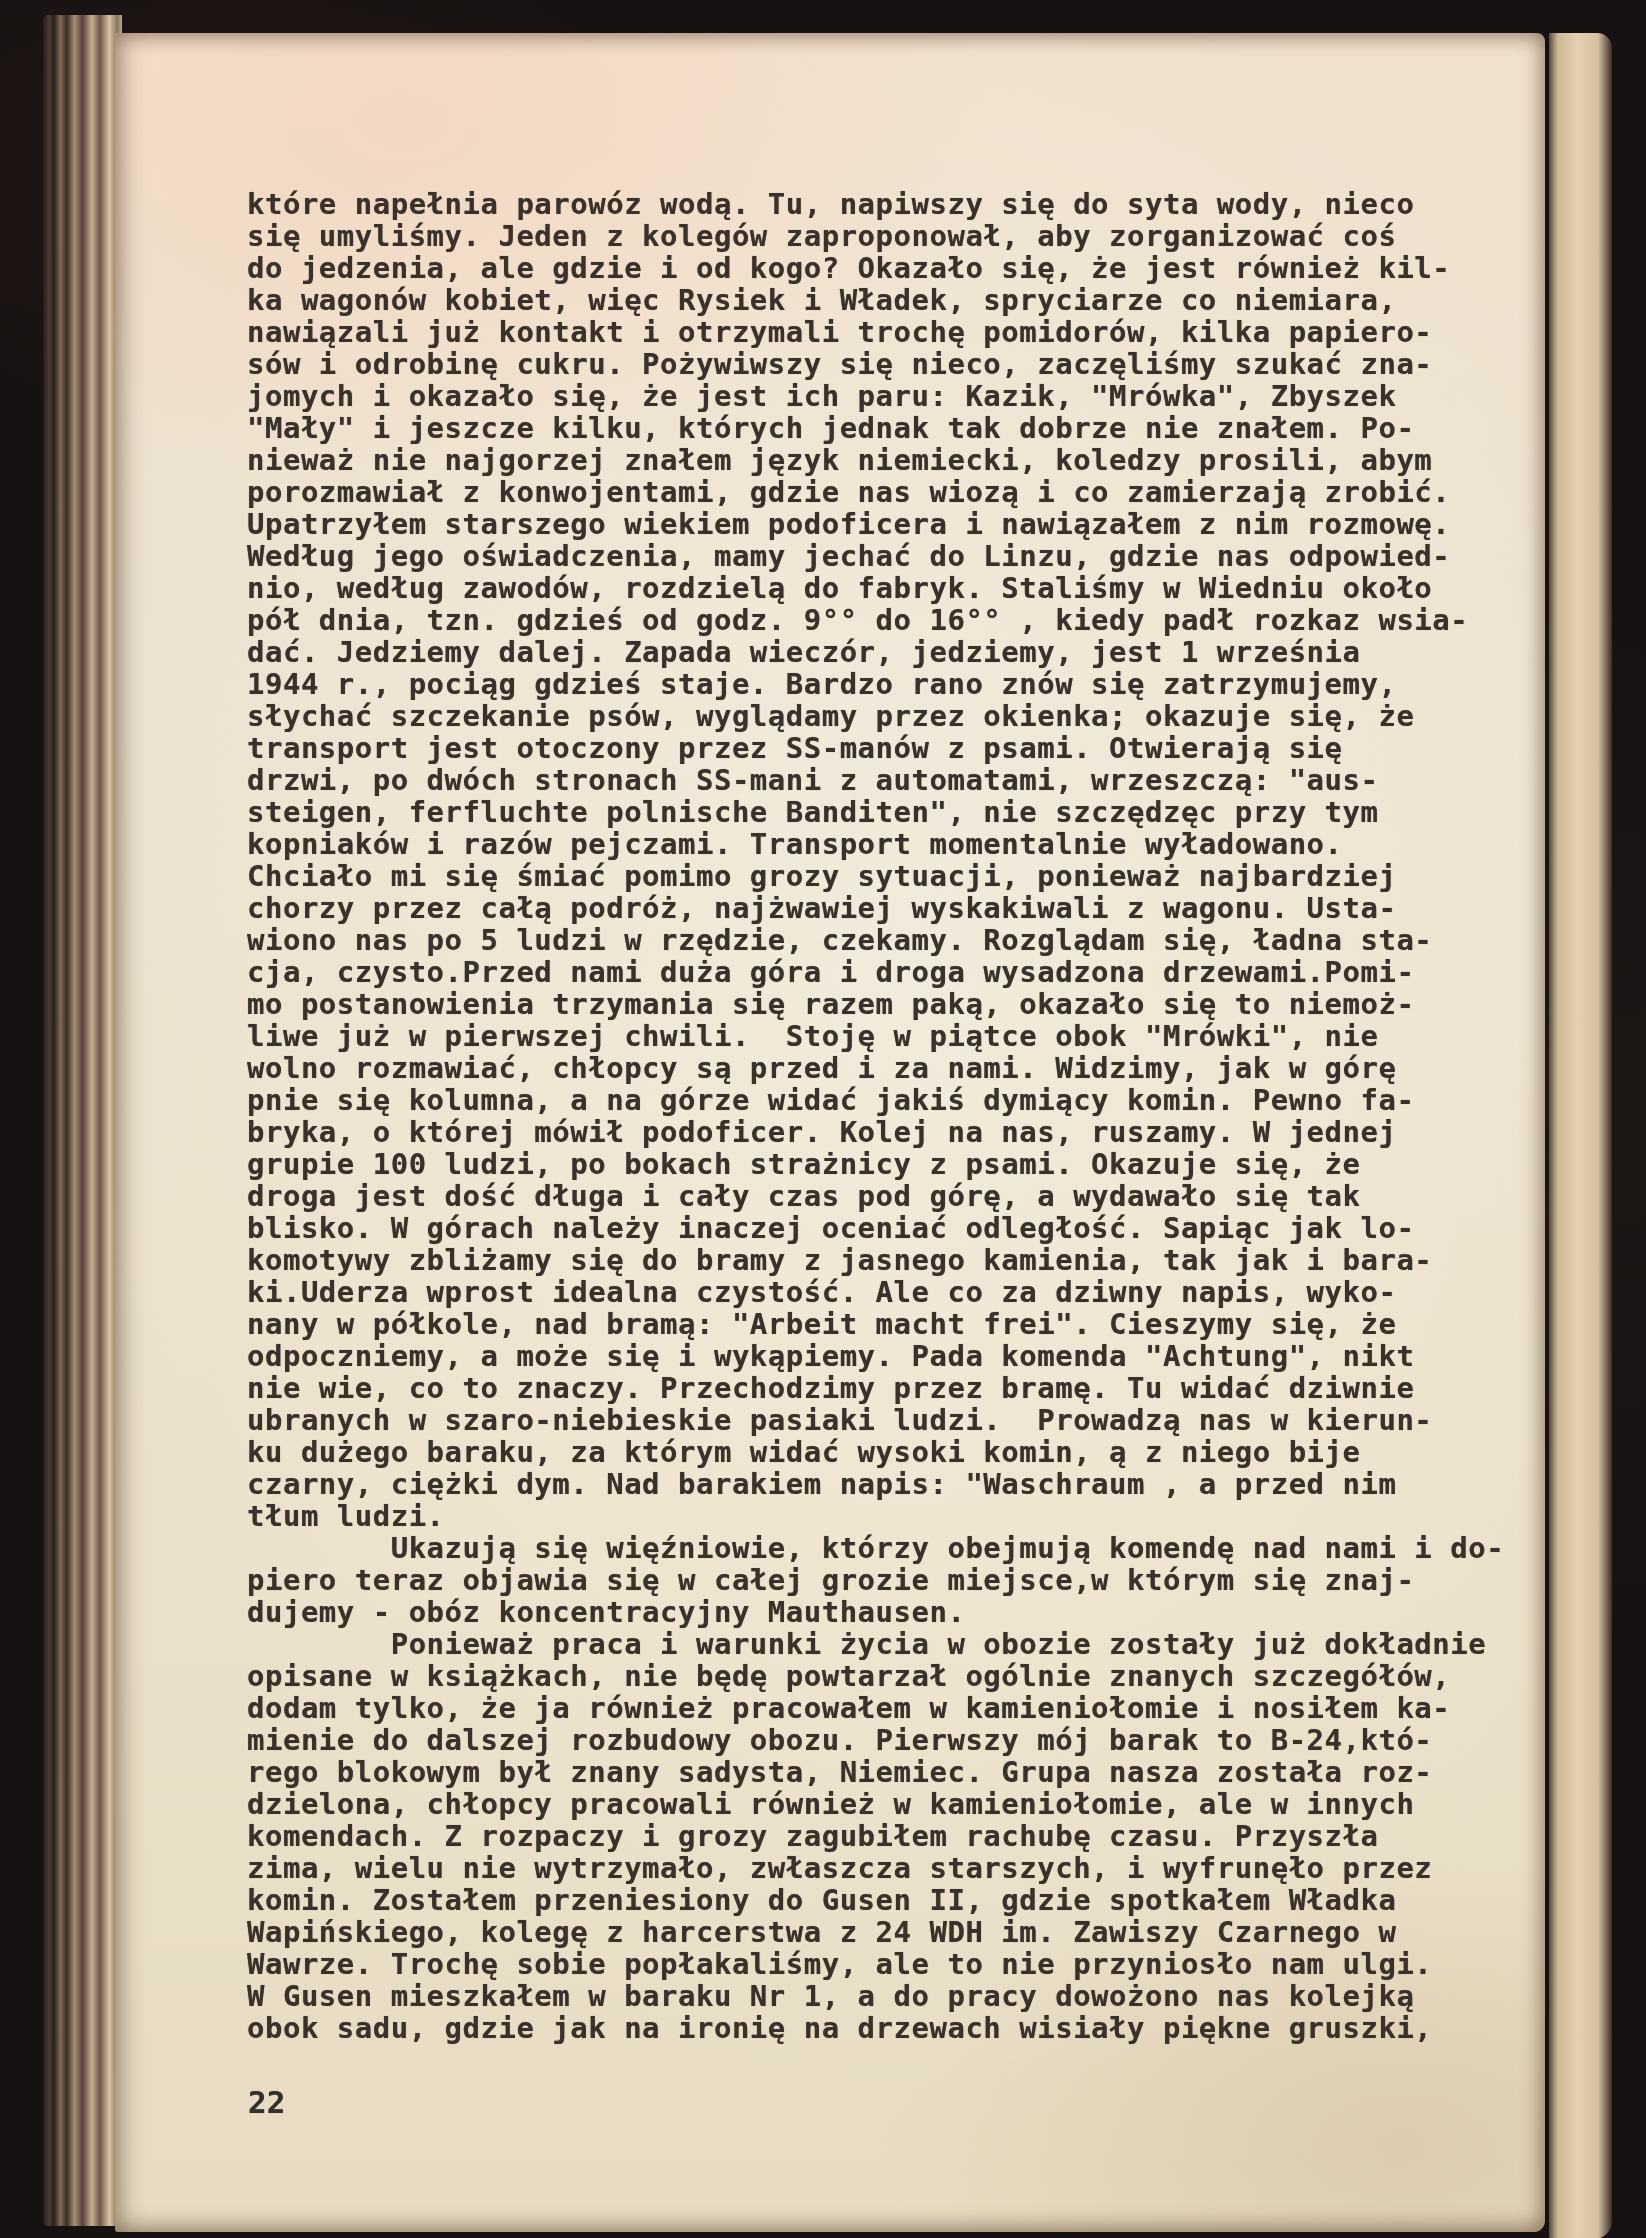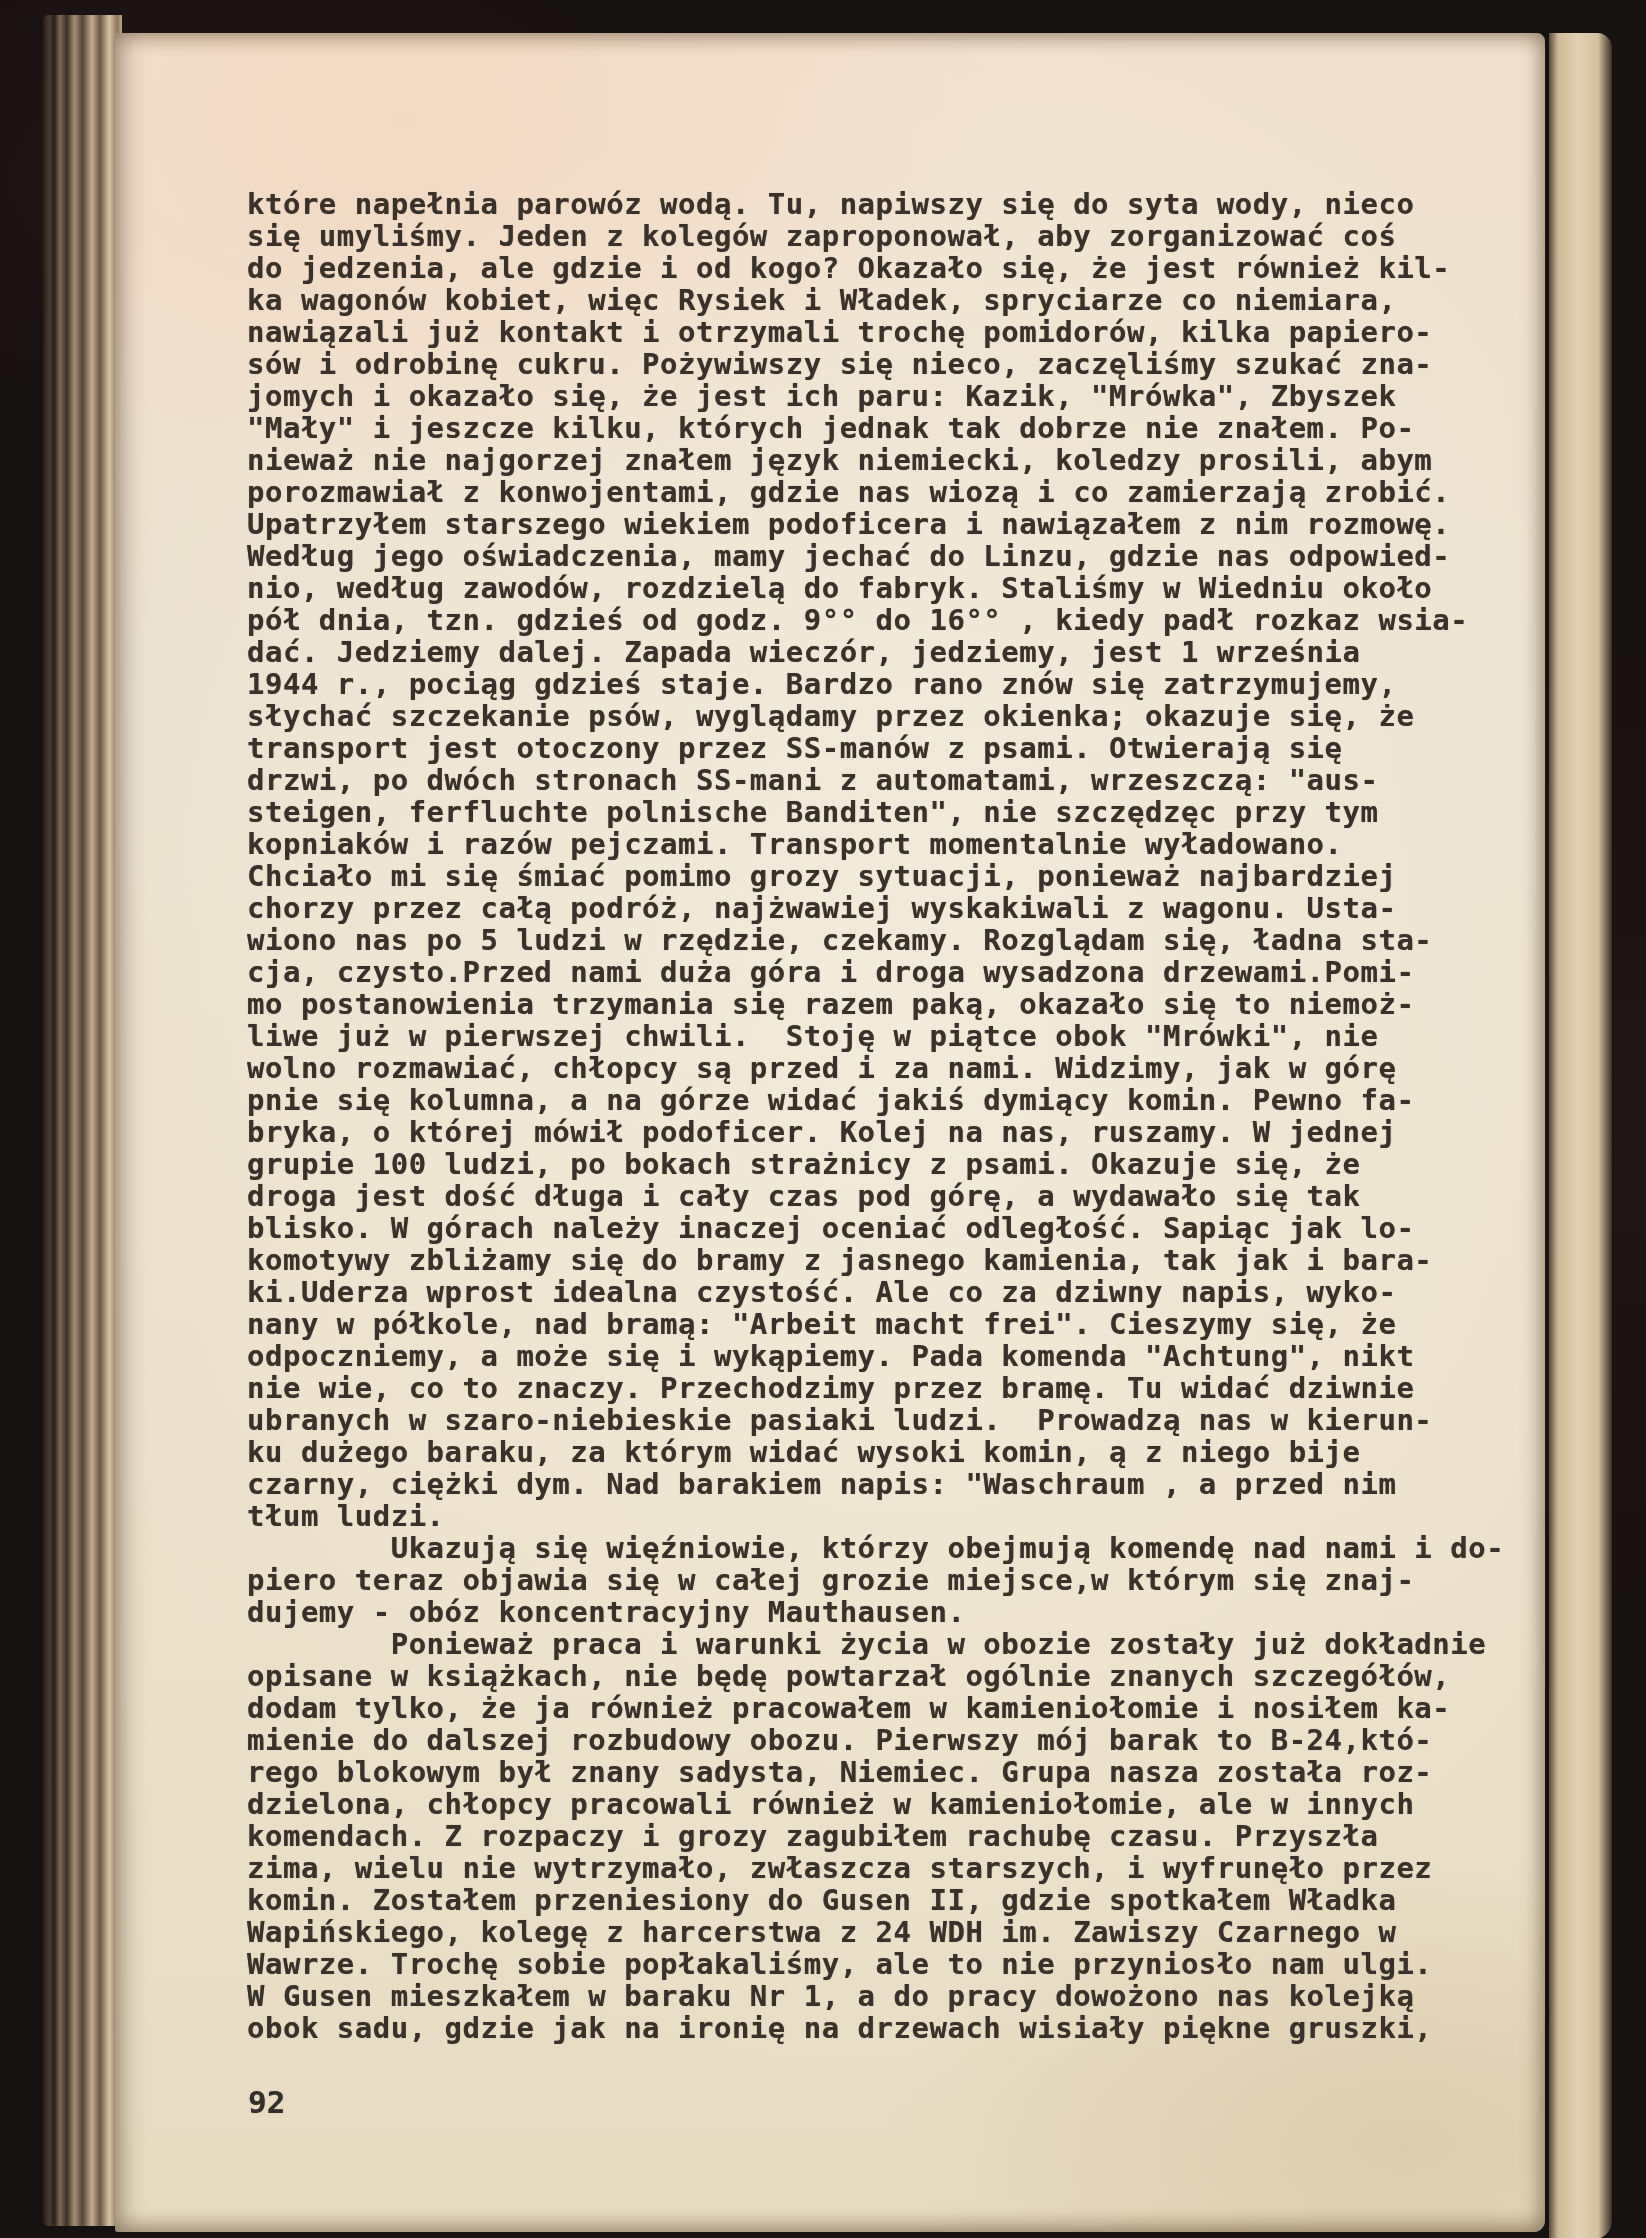--- a/index.html
+++ b/index.html
@@ -114,17 +114,17 @@
 mienie do dalszej rozbudowy obozu. Pierwszy mój barak to B-24,któ-
 rego blokowym był znany sadysta, Niemiec. Grupa nasza została roz-
 dzielona, chłopcy pracowali również w kamieniołomie, ale w innych
 komendach. Z rozpaczy i grozy zagubiłem rachubę czasu. Przyszła
 zima, wielu nie wytrzymało, zwłaszcza starszych, i wyfrunęło przez
 komin. Zostałem przeniesiony do Gusen II, gdzie spotkałem Władka
 Wapińskiego, kolegę z harcerstwa z 24 WDH im. Zawiszy Czarnego w
 Wawrze. Trochę sobie popłakaliśmy, ale to nie przyniosło nam ulgi.
 W Gusen mieszkałem w baraku Nr 1, a do pracy dowożono nas kolejką
 obok sadu, gdzie jak na ironię na drzewach wisiały piękne gruszki,</div>
-    <div class="page-number">92</div>
+    <div class="page-number">22</div>
   </div>
   <div class="next-page-edge"></div>
 </div>
 
 
 </body></html>

